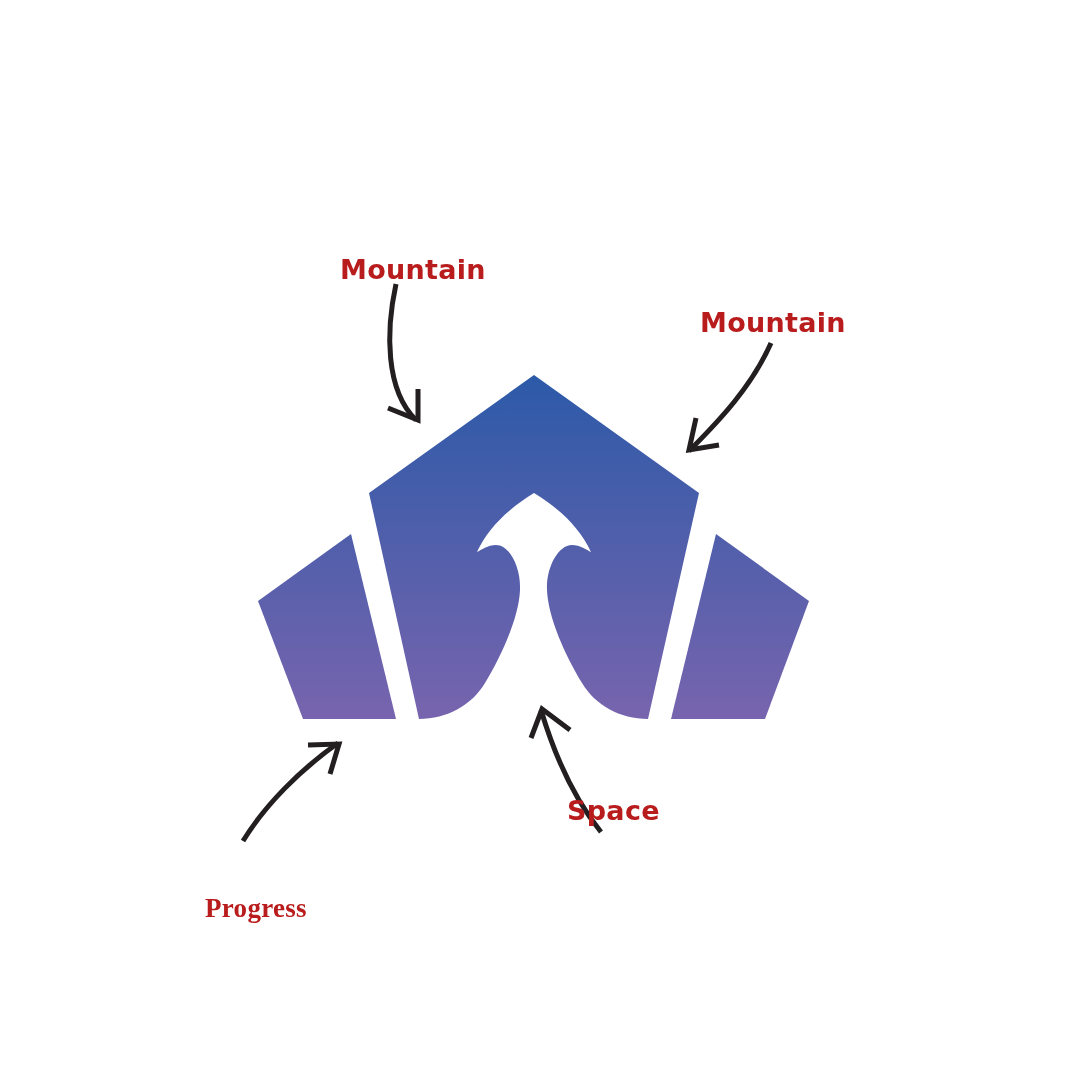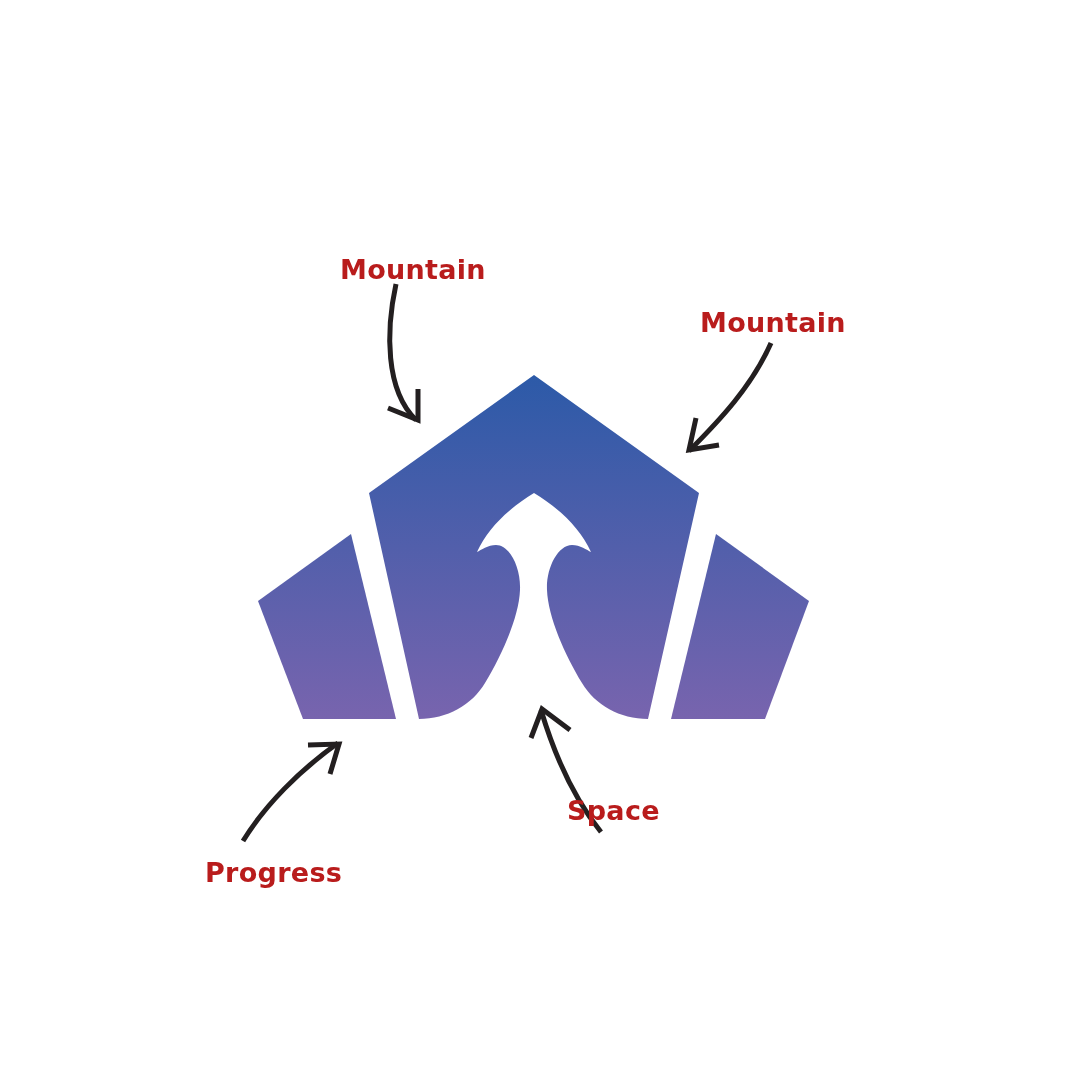--- a/index.html
+++ b/index.html
@@ -31,14 +31,14 @@
     <path d="M696 418 L689 450 L719 445"></path>
     <path d="M243 841 C265 805 300 770 338 743"></path>
     <path d="M308 745 L339 744 L330 774"></path>
     <path d="M601 832 C575 800 556 760 541 710"></path>
     <path d="M531 738 L542 709 L570 730"></path>
   </g>
 </svg>
 
 <div class="label" style="left:340px; top:254px;">Mountain</div>
 <div class="label" style="left:700px; top:307px;">Mountain</div>
-<div class="label" style="left:205px; top:857px;">Progress</div>
+<div class="label" style="left:205px; top:893px;font-family:Liberation Serif, serif;">Progress</div>
 <div class="label" style="left:567px; top:795px;">Space</div>
 
 </body></html>

